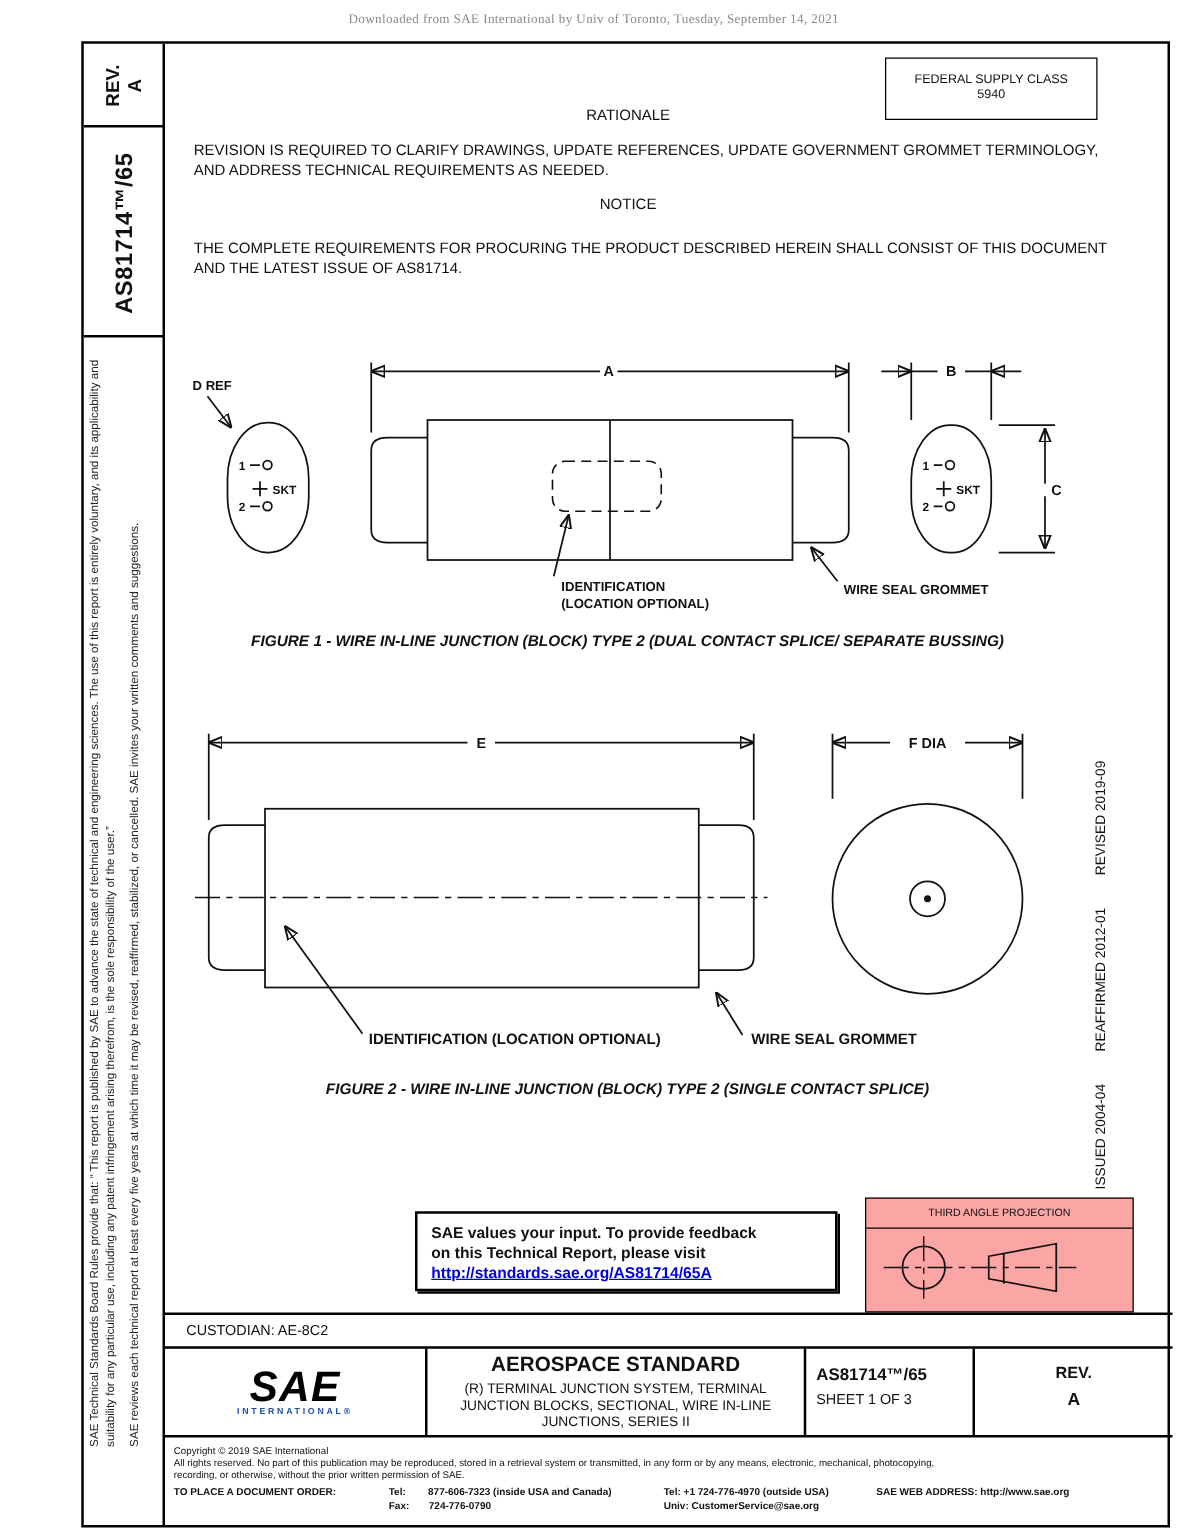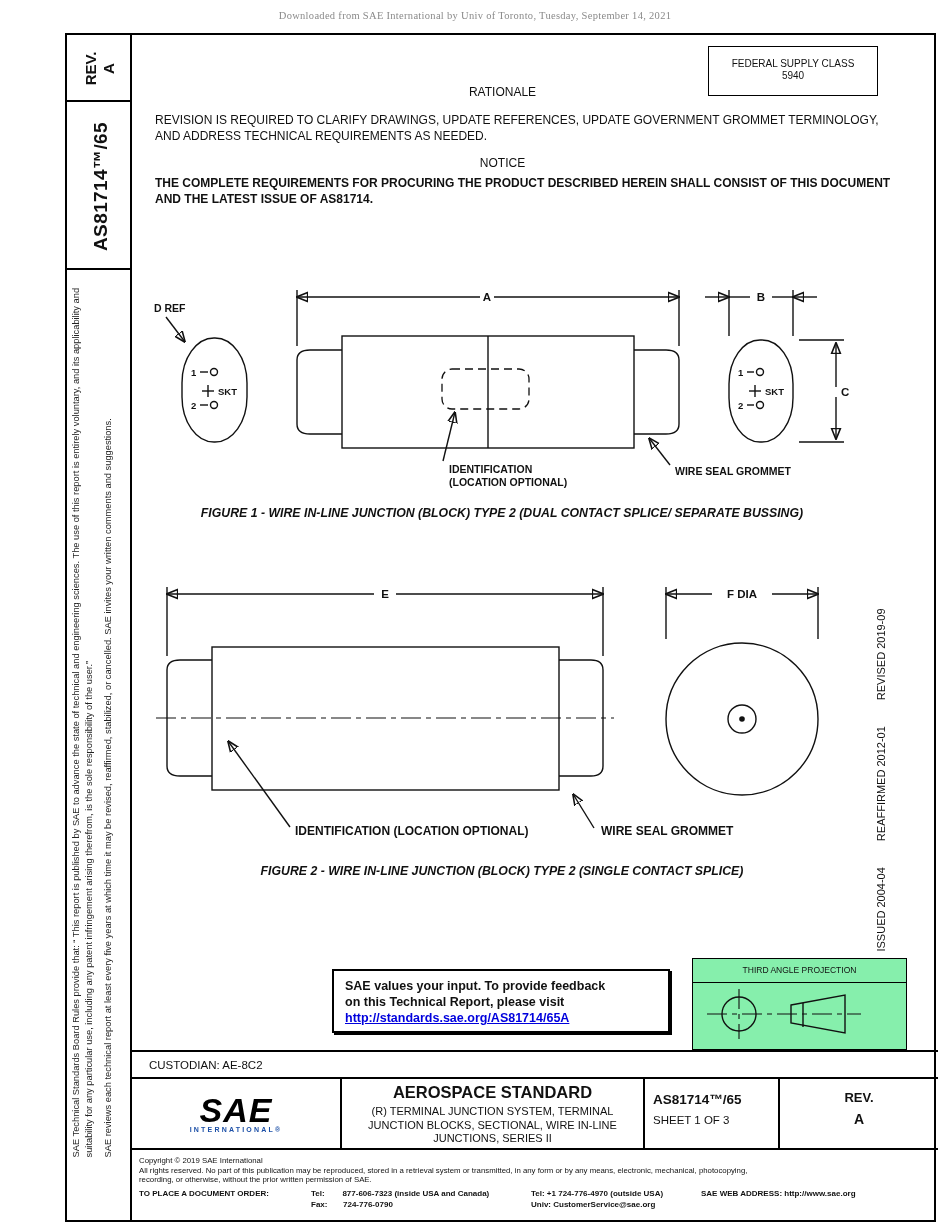--- a/index.html
+++ b/index.html
@@ -26,21 +26,21 @@
   .legal-inner p + p { margin-top:6px; }
 
   .issued-inner { left:639px; top:734px; width:350px; height:22px; gap:26px; font-size:11px; color:#111; }
 
   
   .fsc-box { position:absolute; left:641px; top:11px; width:170px; height:50px; border:1.5px solid #000;
     text-align:center; font-size:10px; line-height:12px; padding-top:11px; }
   .h-center { position:absolute; left:68px; width:735px; text-align:center; font-size:12px; }
   .h-rationale { top:50px; } .h-notice { top:121px; }
   .body-text { position:absolute; left:88px; width:738px; font-size:12px; line-height:15.5px; }
-  .p-rationale { top:78px; } .p-notice { top:141px;font-weight:bold; }
+  .p-rationale { top:78px; } .p-notice { top:156px; }
 
   
   .fig { position:absolute; }
   .fig1 { left:75px; top:245px; } .fig2 { left:75px; top:542px; }
   .caption { position:absolute; left:65px; width:740px; text-align:center;
     font-weight:bold; font-style:italic; font-size:12.3px; }
   .caption1 { top:471px; } .caption2 { top:829px; }
 
   svg text { font-family:"Liberation Sans", sans-serif; fill:#111; }
   svg .num { font-size:9.5px; font-weight:bold; }
@@ -51,21 +51,21 @@
   svg .contact { fill:#fff; }
   svg .filldot { fill:#111; stroke:none; }
   svg .dashed { stroke-dasharray:8 5; stroke-width:1.3; }
   svg .centerline { stroke-dasharray:20 5 5 5; stroke-width:1.1; }
 
   
   .feedback { position:absolute; left:265px; top:934px; width:338px; height:64px; border:2px solid #000;
     box-shadow:2px 2px 0 #000; padding:7px 0 0 11px; font-size:12.5px; font-weight:bold; line-height:16px; background:#fff; }
   .feedback a { color:#0000dd; text-decoration:underline; }
 
-  .projection { position:absolute; left:625px; top:923px; width:215px; height:92px; border:1.5px solid #000; background:#86efac; }
+  .projection { position:absolute; left:625px; top:923px; width:215px; height:92px; border:1.5px solid #000; background:#fca5a5; }
   .projection-title { font-size:8.5px; text-align:center; padding-top:6px; height:24px; border-bottom:1px solid #000; }
 
   
   .custodian-row { position:absolute; left:65px; top:1015px; width:806px; height:27px;
     border-top:2px solid #000; font-size:11.5px; padding:7px 0 0 17px; }
 
   .footer { position:absolute; left:65px; top:1042px; width:806px; height:73px;
     border-top:2px solid #000; border-bottom:2px solid #000; display:flex; }
   .logo-cell { width:210px; border-right:2px solid #000; display:flex; flex-direction:column; align-items:center; justify-content:center; }
   .sae-word { color:#000000; font-size:34px; font-weight:bold; font-style:italic; letter-spacing:1px; line-height:30px; }

